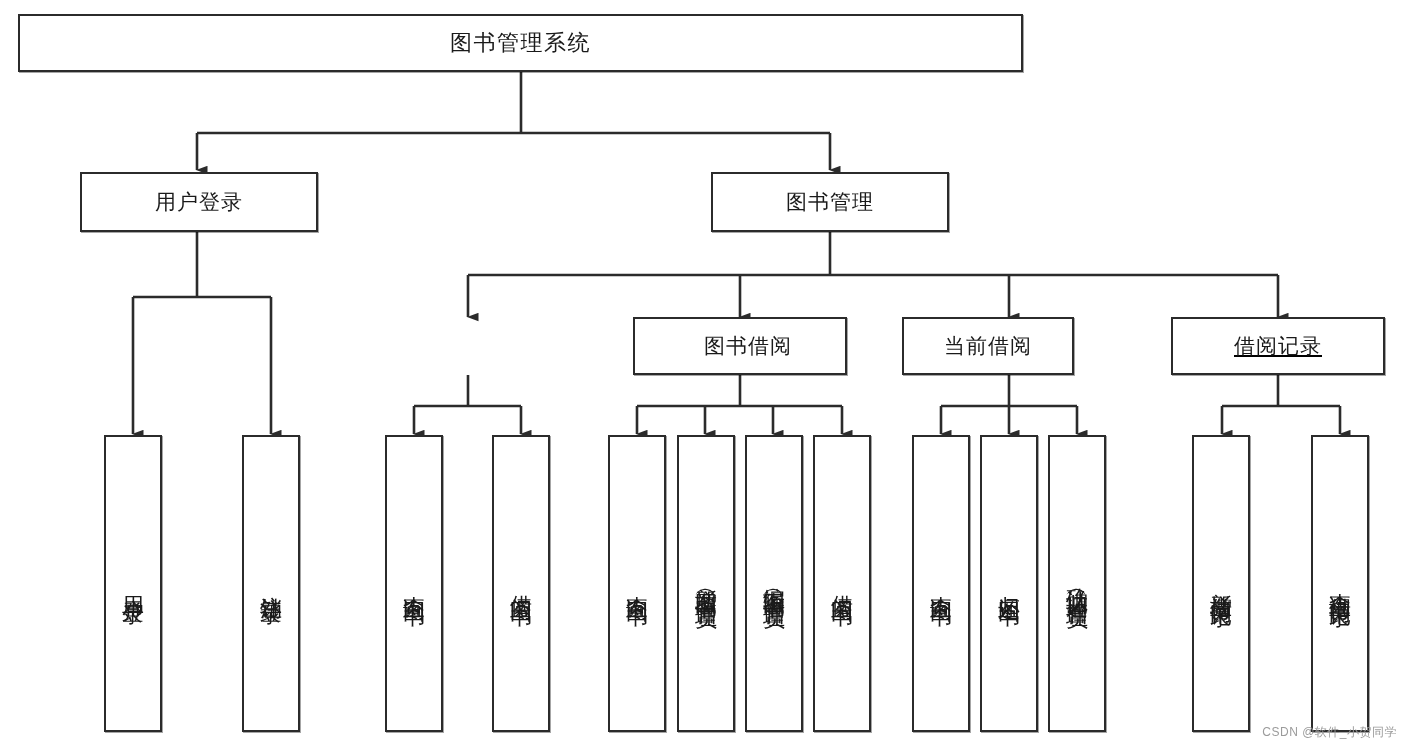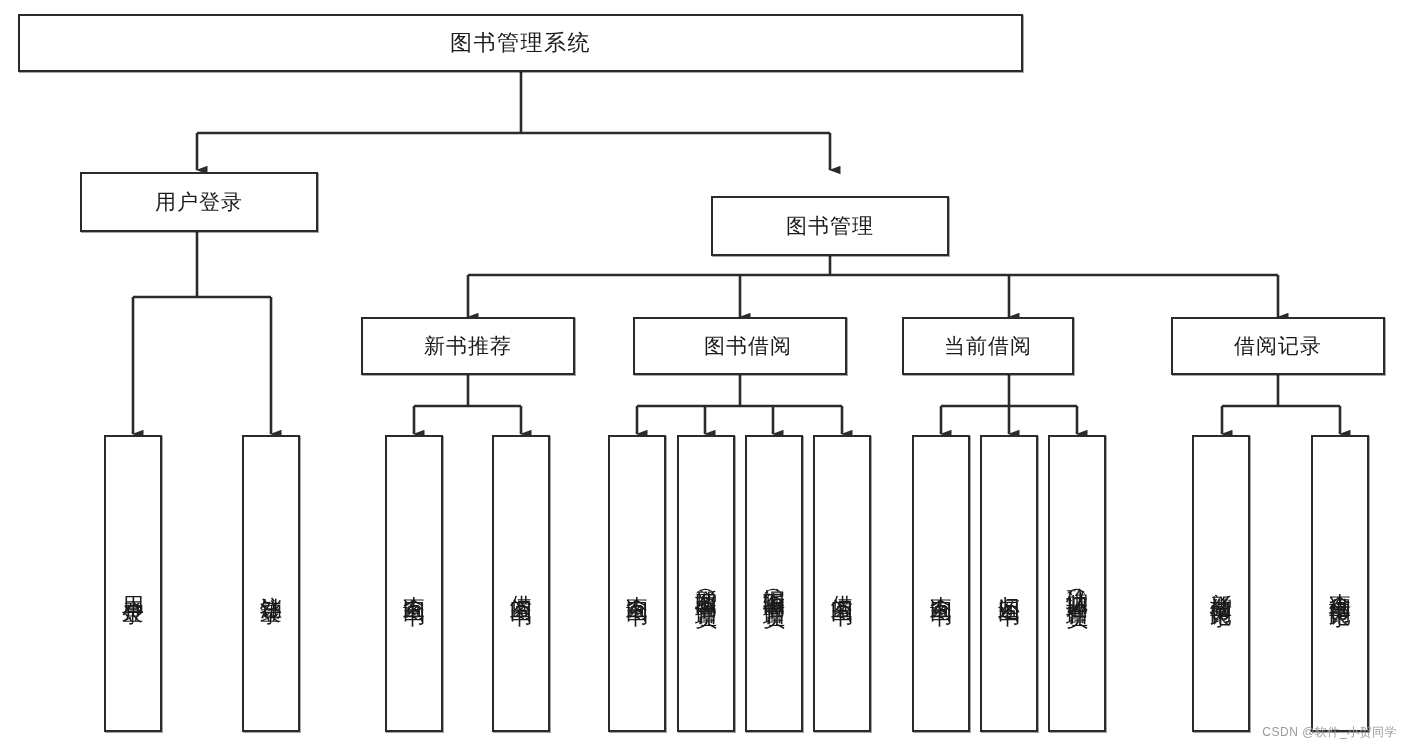--- a/index.html
+++ b/index.html
@@ -132,34 +132,31 @@
     </g>
   </svg>
 
   <div class="node root h" style="left:18px; top:14px; width:1005px; height:58px;">
     <span class="node-label">图书管理系统</span>
   </div>
 
   <div class="node h" style="left:80px; top:172px; width:238px; height:60px;">
     <span class="node-label">用户登录</span>
   </div>
-  <div class="node h" style="left:711px; top:172px; width:238px; height:60px;margin-top:24px;">
+  <div class="node h" style="left:711px; top:172px; width:238px; height:60px;">
     <span class="node-label">图书管理</span>
   </div>
 
-  <div class="node h" style="left:361px; top:317px; width:214px; height:58px;">
-    <span class="node-label">新书推荐</span>
-  </div>
   <div class="node h" style="left:633px; top:317px; width:214px; height:58px;padding-left:16px;">
     <span class="node-label">图书借阅</span>
   </div>
   <div class="node h" style="left:902px; top:317px; width:172px; height:58px;">
     <span class="node-label">当前借阅</span>
   </div>
-  <div class="node h" style="left:1171px; top:317px; width:214px; height:58px;">
+  <div class="node h" style="left:1171px; top:317px; width:214px; height:58px;text-decoration:underline;">
     <span class="node-label">借阅记录</span>
   </div>
 
   <div class="node v" style="left:104px; top:435px; width:58px; height:297px;">
     <span class="node-label">用户登录</span>
   </div>
   <div class="node v" style="left:242px; top:435px; width:58px; height:297px;">
     <span class="node-label">注销登录</span>
   </div>
 

